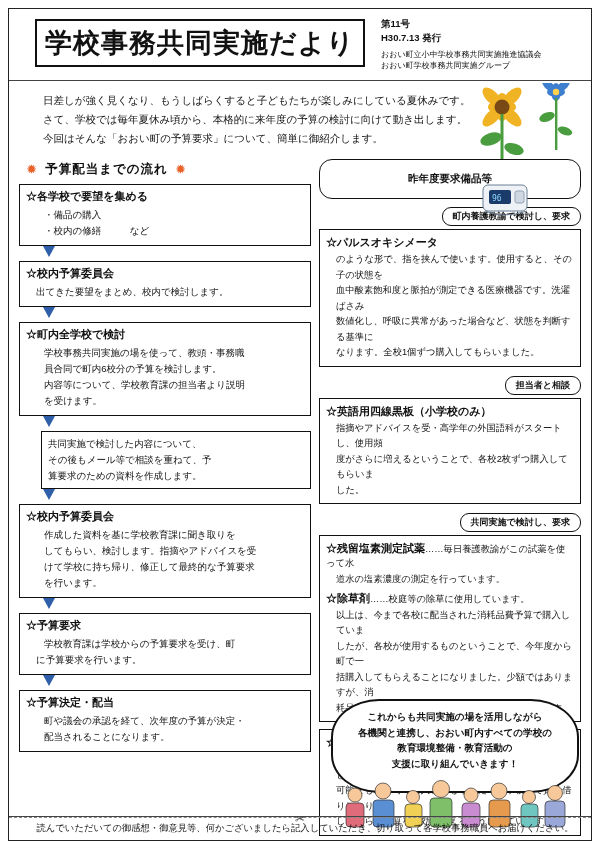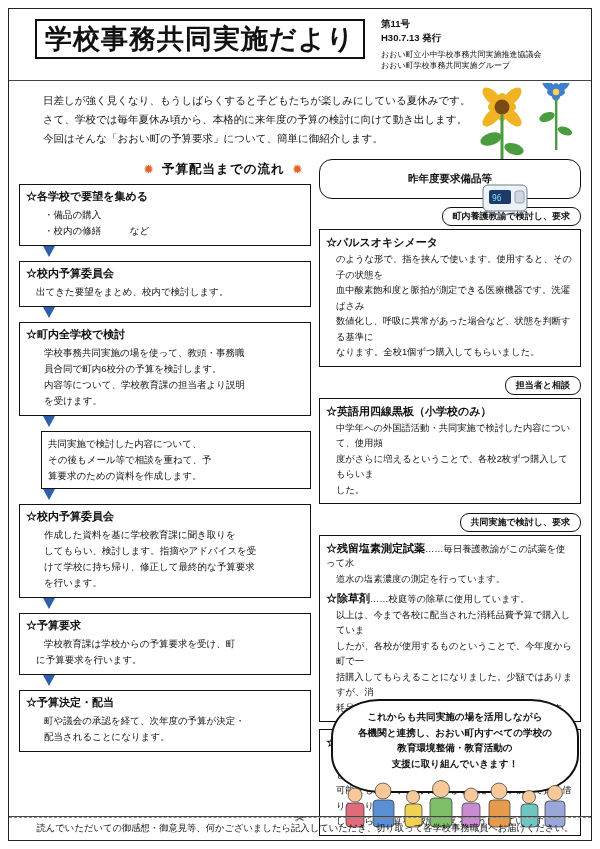--- a/index.html
+++ b/index.html
@@ -23,21 +23,21 @@
   
   .header {
     position: relative;
     height: 72px;
     border-bottom: 1px solid #444;
     padding: 0;
   }
   .title-box {
     position: absolute;
     left: 26px; top: 10px;
-    width: 330px; height: 40px;
+    width: 330px; height: 48px;
     border: 2px solid #111;
     display: flex; align-items: center; justify-content: center;
   }
   .title-box .t {
     font-size: 27px;
     font-weight: bold;
     letter-spacing: 1px;
     font-family: "DejaVu Sans", sans-serif;
   }
   .issue {
@@ -72,21 +72,21 @@
   
   .cols {
     display: flex;
     padding: 0 10px;
     gap: 8px;
   }
   .colL { width: 292px; position: relative; }
   .colR { width: 262px; position: relative; }
 
   .sec-head {
-    text-align: right;
+    text-align: left;
     font-size: 12.5px;
     font-weight: bold;
     margin: 2px 0 6px 0;
     letter-spacing: 1px;
   }
   .sec-head .star { color: #e8622a; font-size: 11px; margin: 0 8px; }
 
   .bubble {
     border: 1px solid #111;
     border-radius: 13px;
@@ -345,21 +345,21 @@
         <div class="rbody">数値化し、呼吸に異常があった場合など、状態を判断する基準に</div>
         <div class="rbody">なります。全校1個ずつ購入してもらいました。</div>
       </div>
 
       <div class="tag-row">
         <span class="tag">担当者と相談</span>
       </div>
 
       <div class="rbox ritem">
         <div class="rtitle">☆英語用四線黒板（小学校のみ）</div>
-        <div class="rbody">中学年への外国語活動・共同実施で検討した内容について、使用頻</div>
+        <div class="rbody">指摘やアドバイスを受・高学年の外国語科がスタートし、使用頻</div>
         <div class="rbody">度がさらに増えるということで、各校2枚ずつ購入してもらいま</div>
         <div class="rbody">した。</div>
       </div>
 
       <div class="tag-row">
         <span class="tag">共同実施で検討し、要求</span>
       </div>
 
       <div class="rbox ritem">
         <div class="rtitle">

